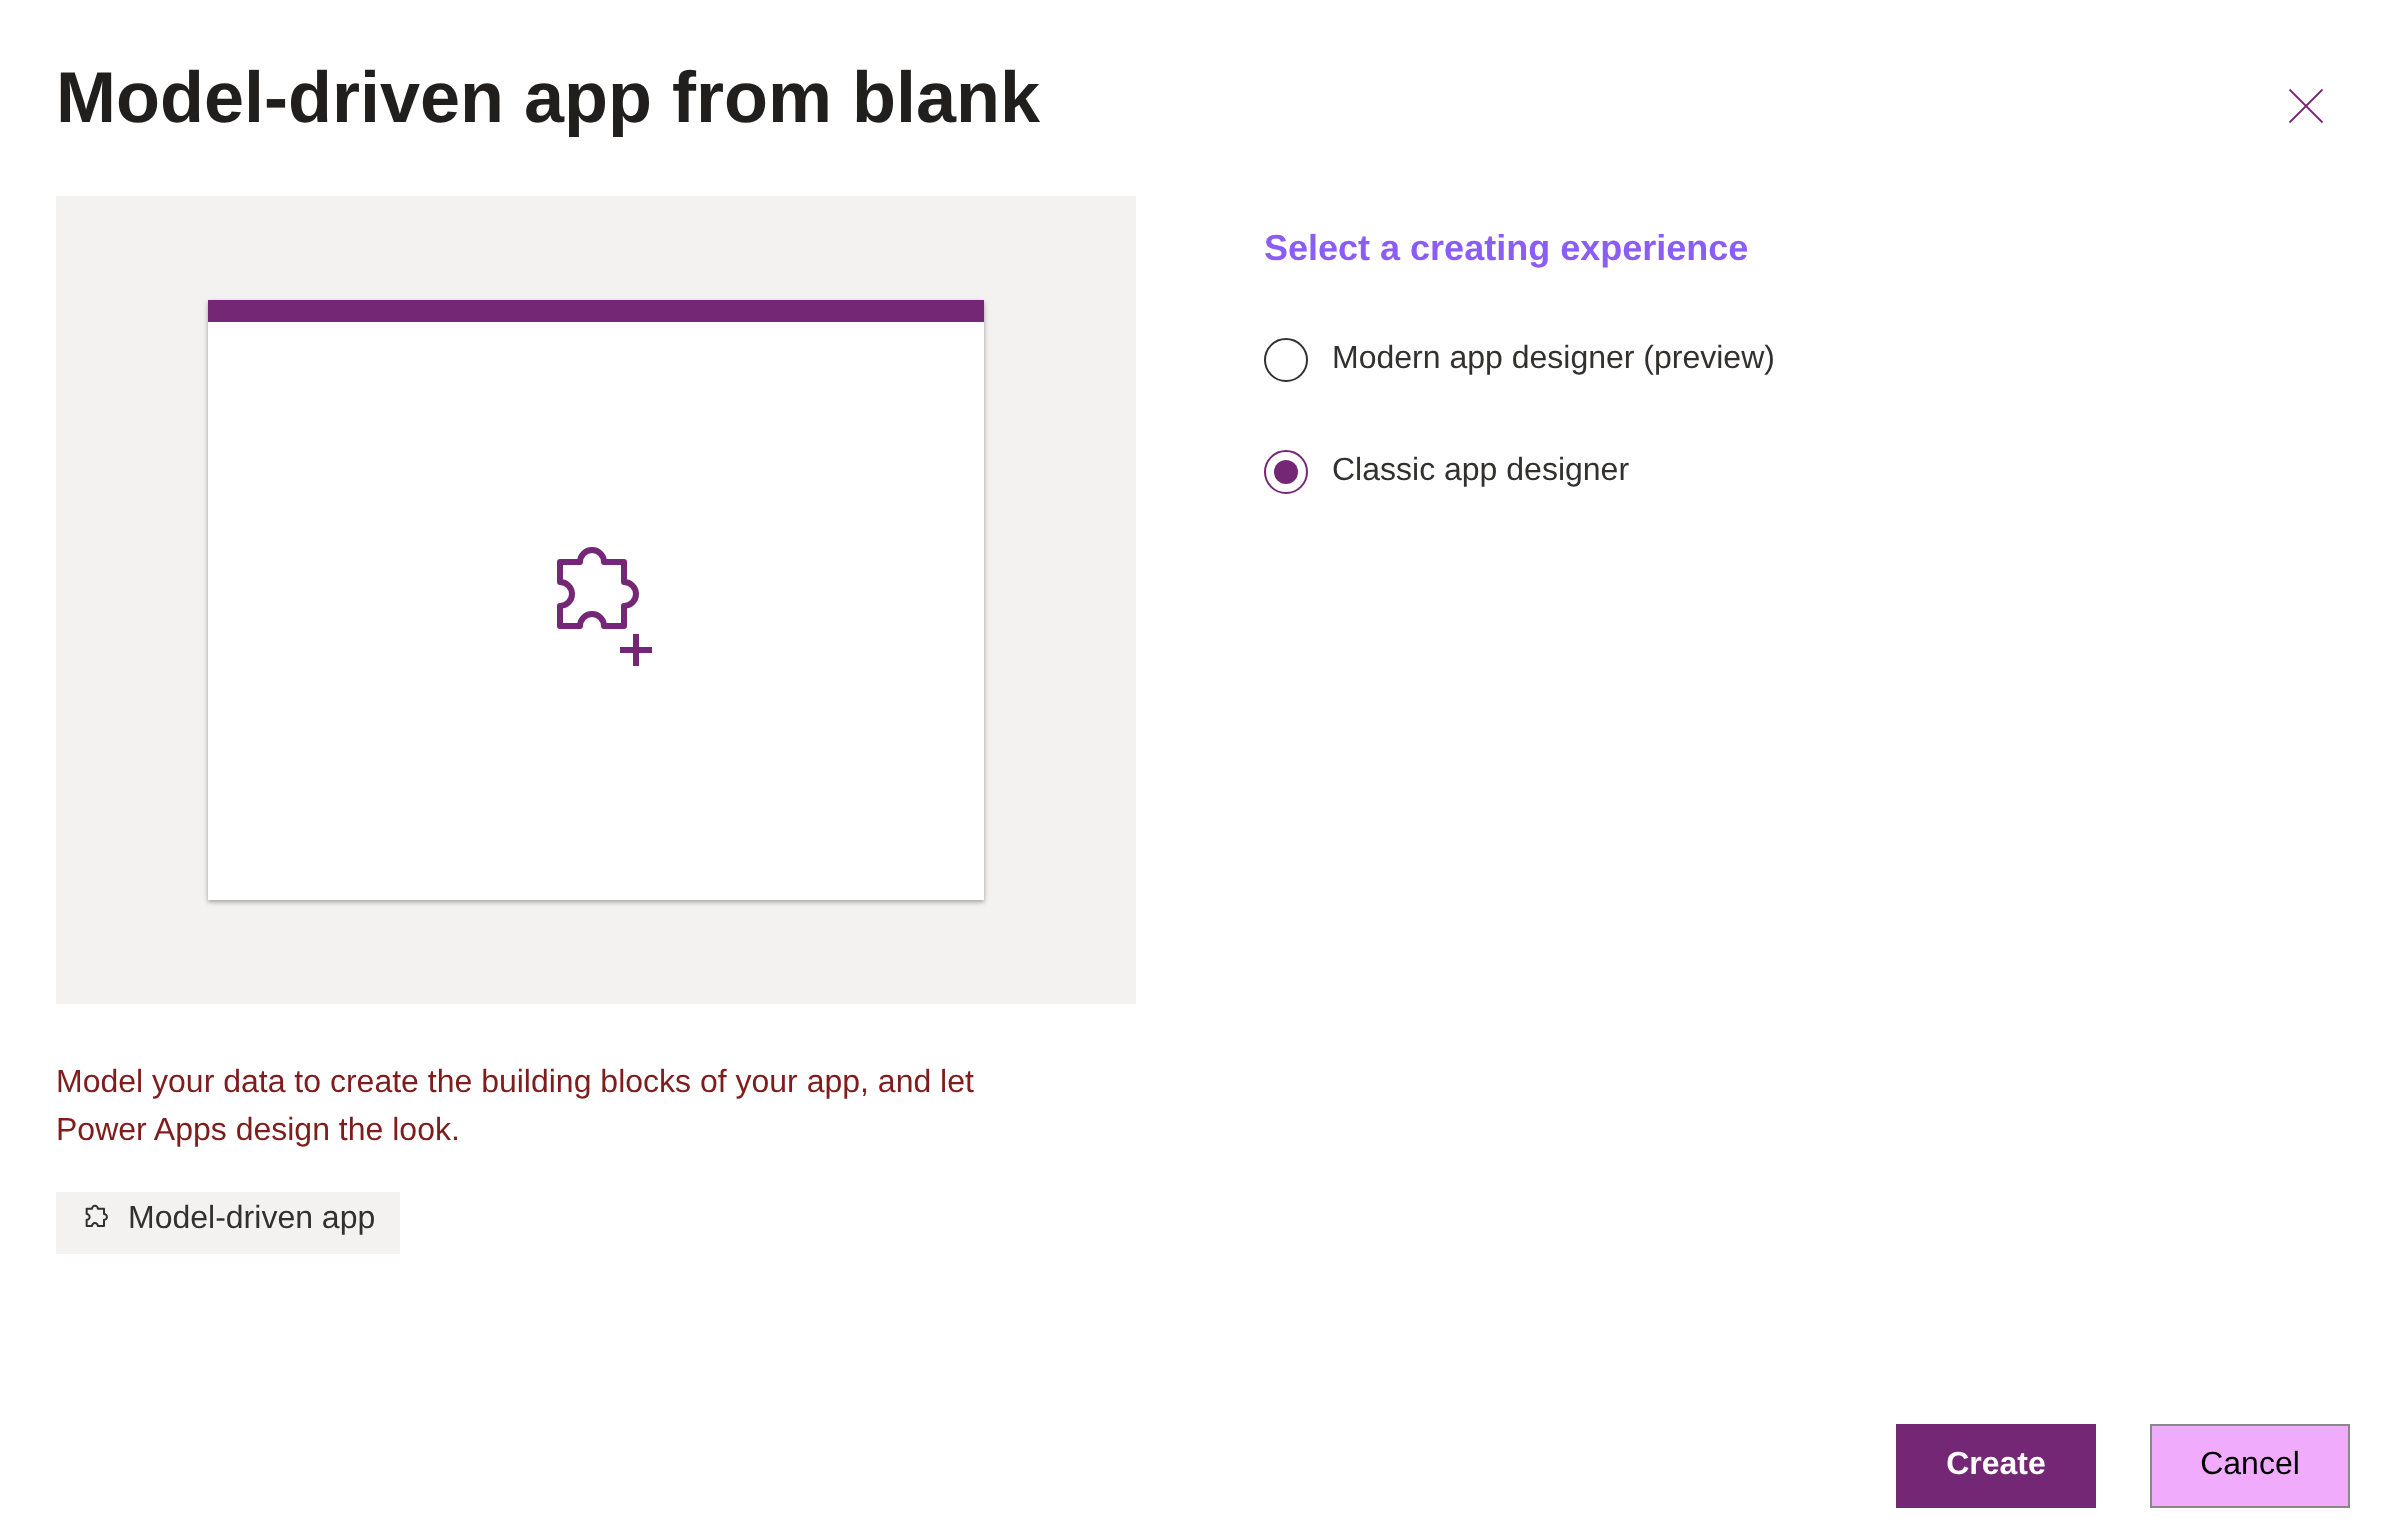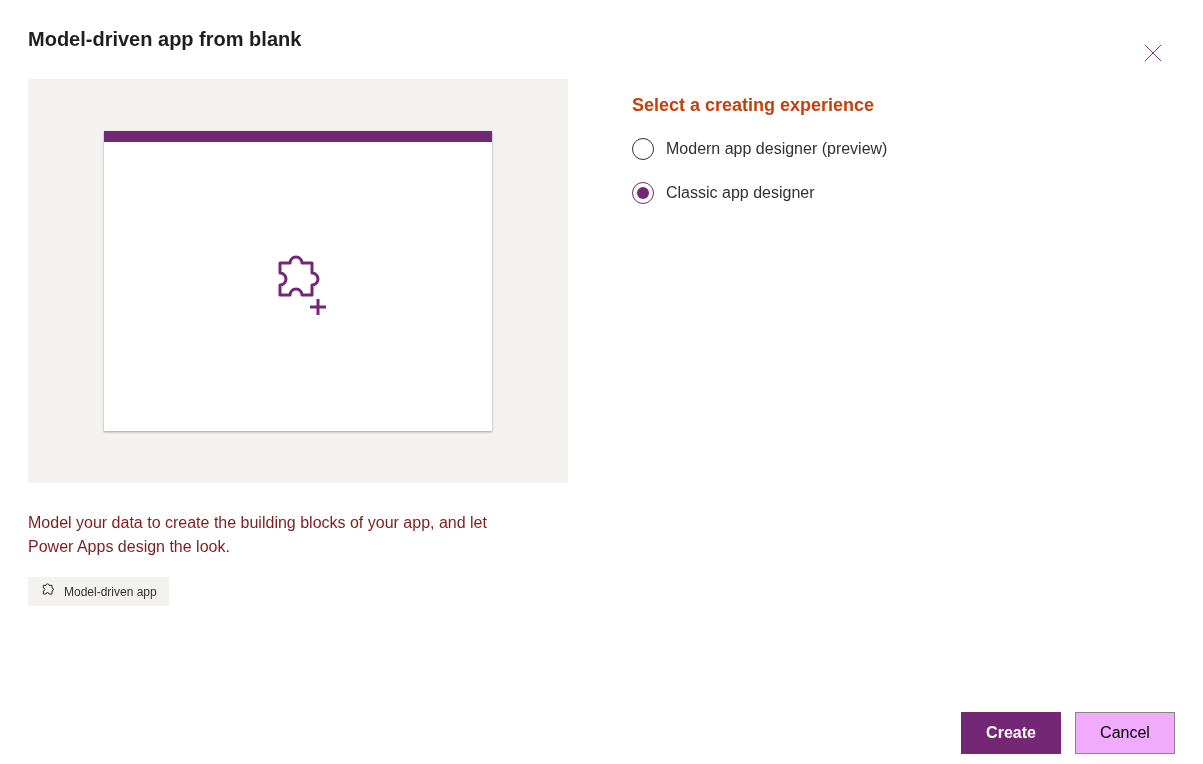--- a/index.html
+++ b/index.html
@@ -12,21 +12,21 @@
     position: relative;
     color: #323130;
   }
   .dialog {
     position: relative;
     width: 100%;
     height: 100%;
     padding: 28px;
   }
   .title {
-    font-size: 20px;
+    font-size: 36px;
     font-weight: 600;
     margin: 0 0 28px 0;
     color: #201f1e;
   }
   .close-btn {
     position: absolute;
     top: 38px;
     right: 34px;
     width: 32px;
     height: 32px;
@@ -79,46 +79,46 @@
   .description {
     font-size: 16px;
     color: #7f1d1d;
     line-height: 1.5;
     margin: 28px 0 18px 0;
     max-width: 480px;
   }
 
   .tag-chip {
     display: inline-flex;
-    align-items: center;
     gap: 8px;
     background: #f3f2f1;
     padding: 5px 12px;
-    font-size: 12px;
+    font-size: 16px;
     color: #323130;
   }
   .tag-chip svg { width: 16px; height: 16px; }
 
   .right-col {
     padding-top: 16px;
   }
   .section-heading {
     font-size: 18px;
     font-weight: 600;
     margin: 0 0 22px 0;
-    color: #c2410c;
+    color: #8b5cf6;
   }
   .radio-group { display: flex; flex-direction: column; gap: 22px; }
   .radio-option {
     display: flex;
     align-items: center;
     gap: 12px;
     cursor: pointer;
     font-size: 16px;
     color: #323130;
+    margin-top: 12px;
   }
   .radio-circle {
     width: 22px;
     height: 22px;
     border: 1px solid #323130;
     border-radius: 50%;
     display: flex;
     align-items: center;
     justify-content: center;
     flex-shrink: 0;
@@ -131,21 +131,21 @@
     height: 12px;
     background: #742774;
     border-radius: 50%;
   }
 
   .footer {
     position: absolute;
     bottom: 10px;
     right: 28px;
     display: flex;
-    gap: 14px;
+    gap: 27px;
   }
   .btn {
     min-width: 100px;
     height: 42px;
     font-size: 16px;
     border: 1px solid #8a8886;
     background: #f0abfc;
     cursor: pointer;
     font-family: inherit;
     padding: 0 20px;

